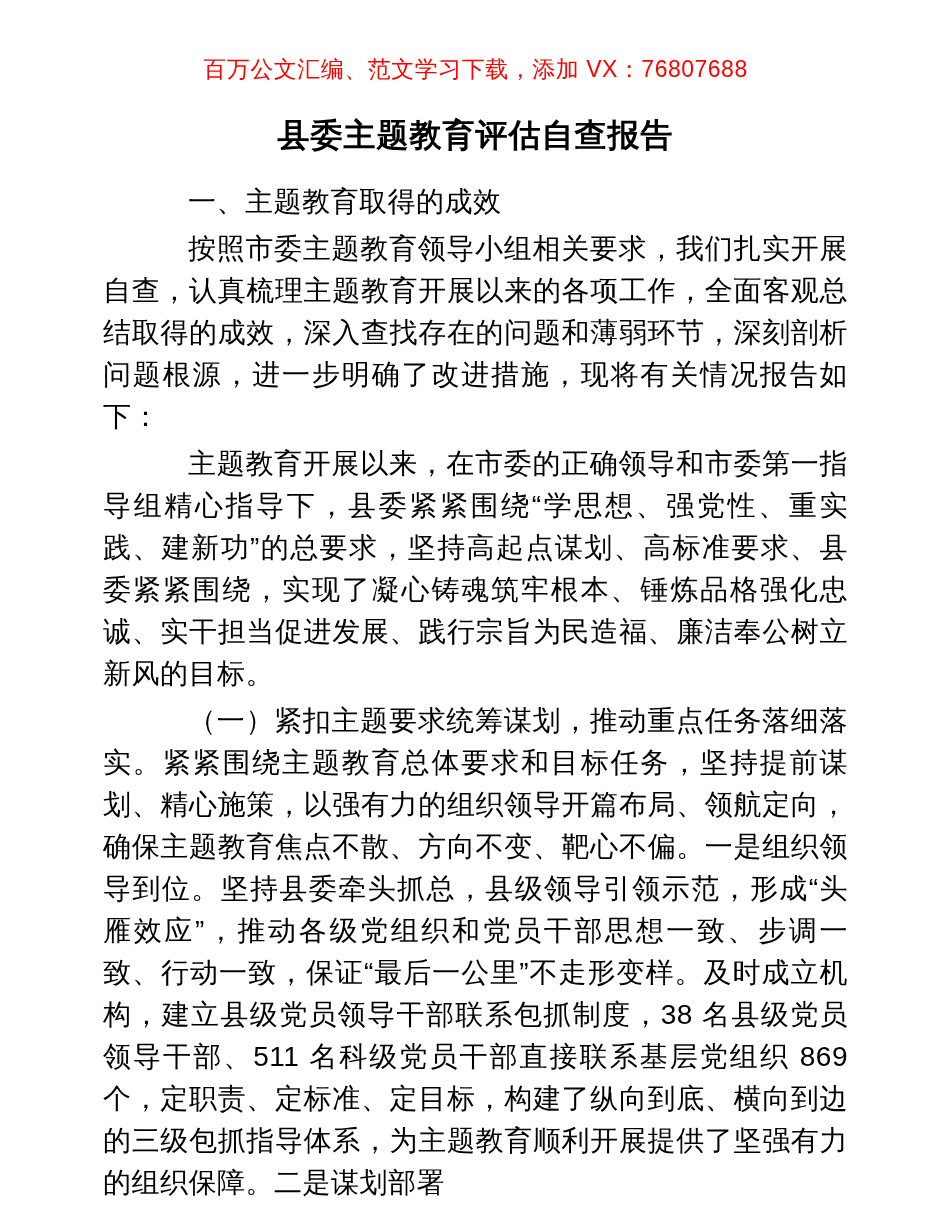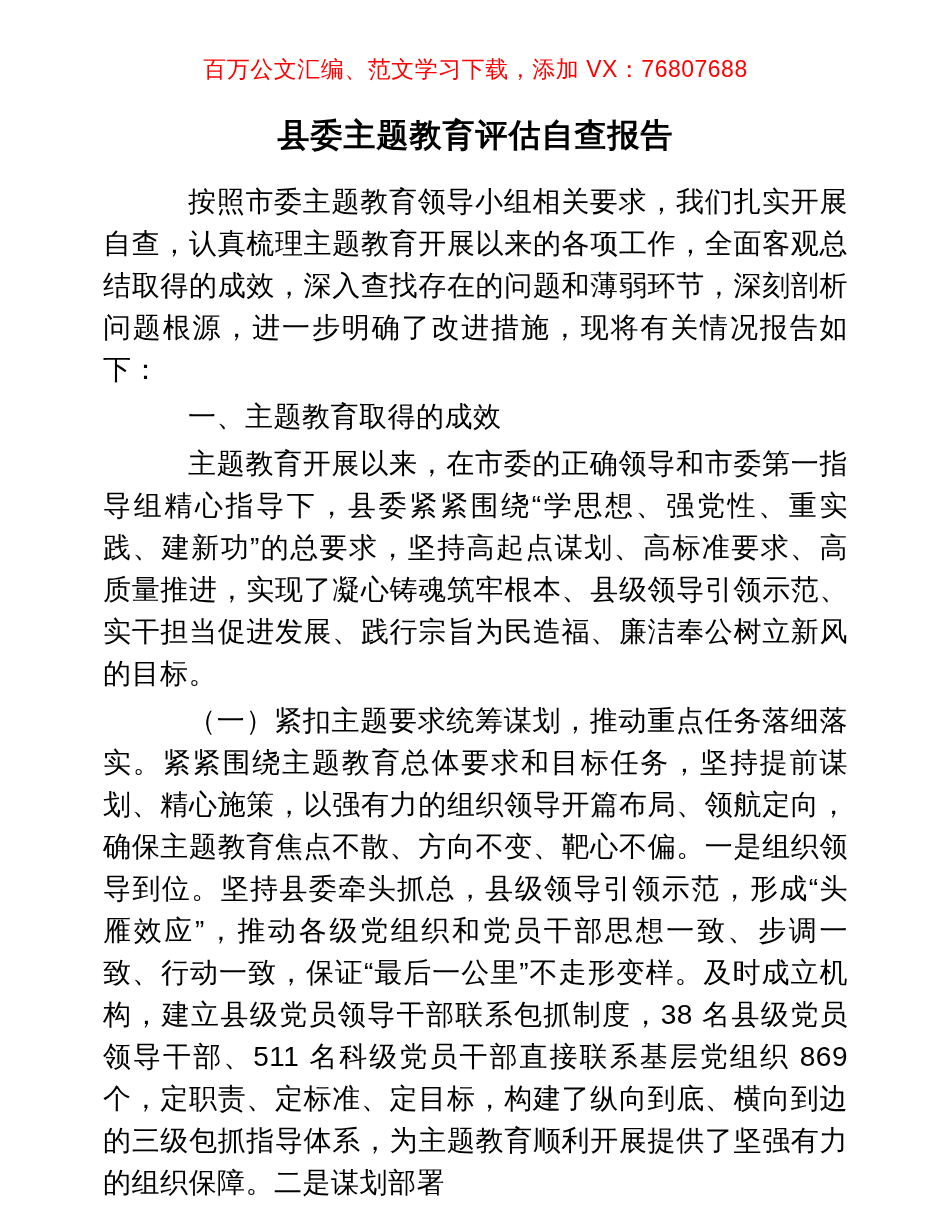--- a/index.html
+++ b/index.html
@@ -55,23 +55,23 @@
 <body>
 
 <div class="page" style="background: rgb(255, 255, 255); color: rgb(0, 0, 0);">
 
   <div class="notice" style="color: rgb(254, 0, 0);">百万公文汇编、范文学习下载，添加 VX：76807688</div>
 
   <h1 class="doc-title">县委主题教育评估自查报告</h1>
 
   <div class="doc-body">
 
+    <p class="para">一、主题教育取得的成效</p>
+
     <p class="para">按照市委主题教育领导小组相关要求，我们扎实开展自查，认真梳理主题教育开展以来的各项工作，全面客观总结取得的成效，深入查找存在的问题和薄弱环节，深刻剖析问题根源，进一步明确了改进措施，现将有关情况报告如下：</p>
 
-    <p class="para">一、主题教育取得的成效</p>
-
-    <p class="para">主题教育开展以来，在市委的正确领导和市委第一指导组精心指导下，县委紧紧围绕“学思想、强党性、重实践、建新功”的总要求，坚持高起点谋划、高标准要求、高质量推进，实现了凝心铸魂筑牢根本、县级领导引领示范、实干担当促进发展、践行宗旨为民造福、廉洁奉公树立新风的目标。</p>
+    <p class="para">主题教育开展以来，在市委的正确领导和市委第一指导组精心指导下，县委紧紧围绕“学思想、强党性、重实践、建新功”的总要求，坚持高起点谋划、高标准要求、县委紧紧围绕，实现了凝心铸魂筑牢根本、锤炼品格强化忠诚、实干担当促进发展、践行宗旨为民造福、廉洁奉公树立新风的目标。</p>
 
     <p class="para">（一）紧扣主题要求统筹谋划，推动重点任务落细落实。紧紧围绕主题教育总体要求和目标任务，坚持提前谋划、精心施策，以强有力的组织领导开篇布局、领航定向，确保主题教育焦点不散、方向不变、靶心不偏。一是组织领导到位。坚持县委牵头抓总，县级领导引领示范，形成“头雁效应”，推动各级党组织和党员干部思想一致、步调一致、行动一致，保证“最后一公里”不走形变样。及时成立机构，建立县级党员领导干部联系包抓制度，38 名县级党员领导干部、511 名科级党员干部直接联系基层党组织 869 个，定职责、定标准、定目标，构建了纵向到底、横向到边的三级包抓指导体系，为主题教育顺利开展提供了坚强有力的组织保障。二是谋划部署</p>
 
   </div>
 
 </div>
 
 </body></html>

